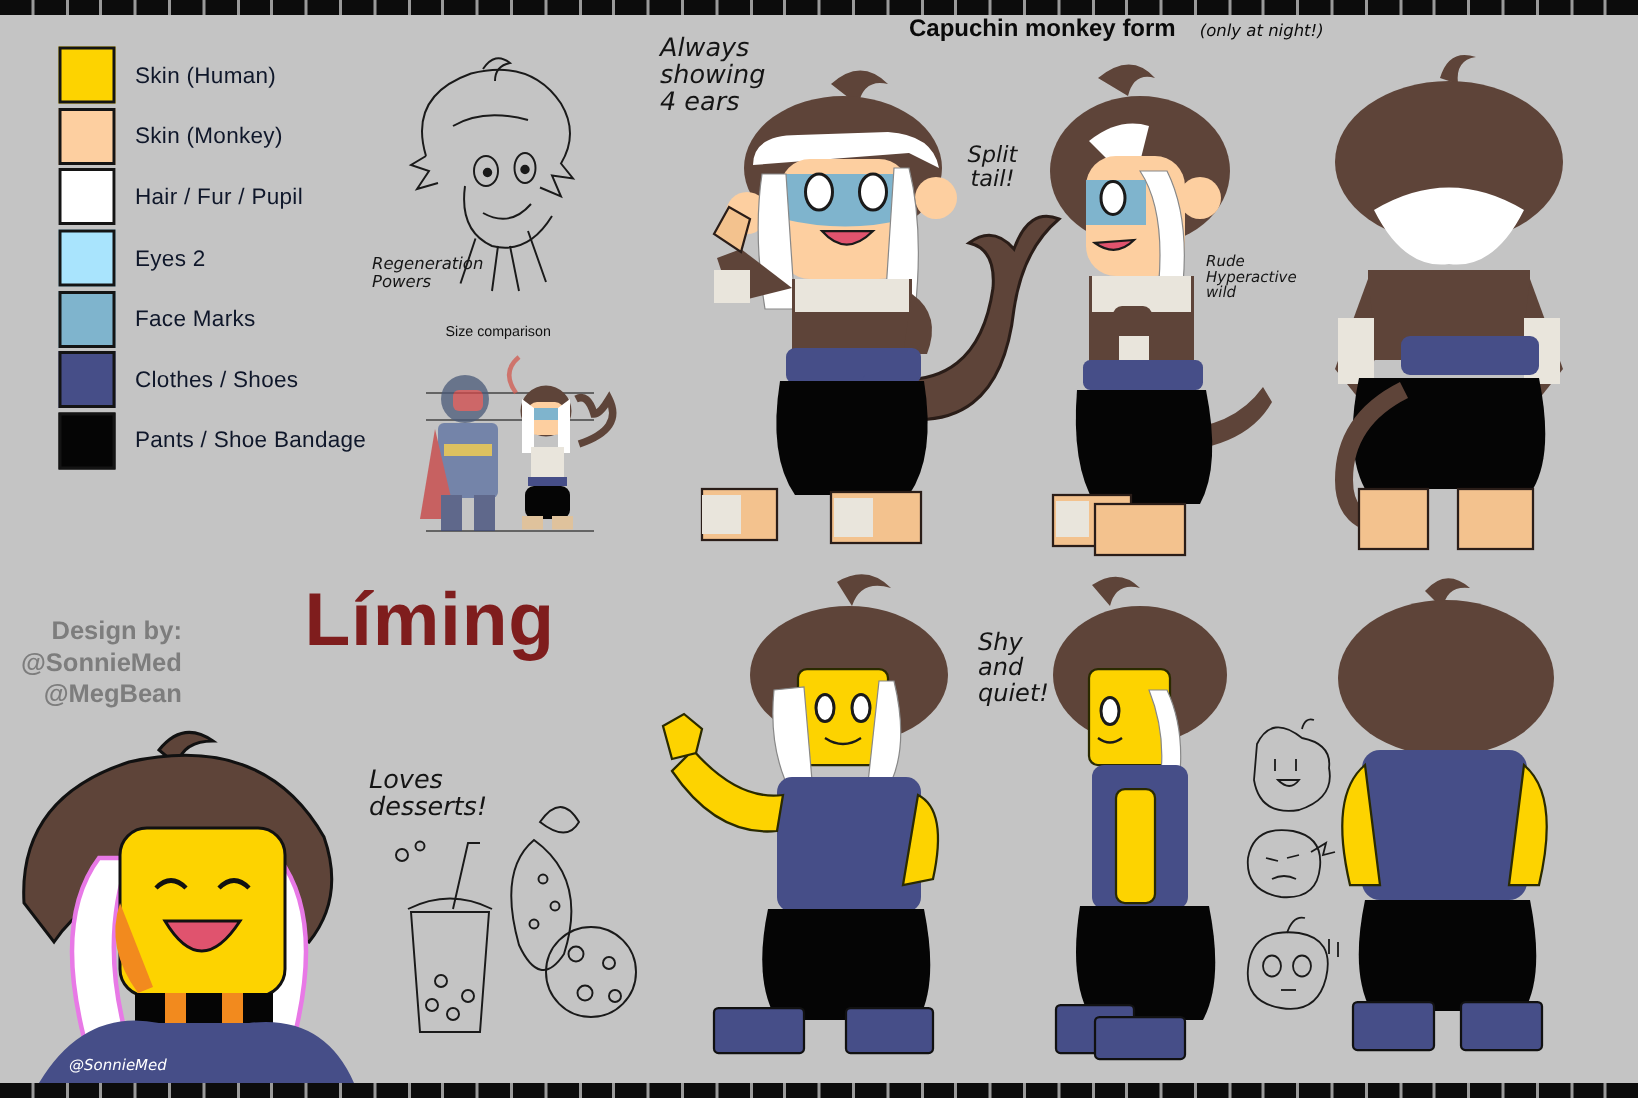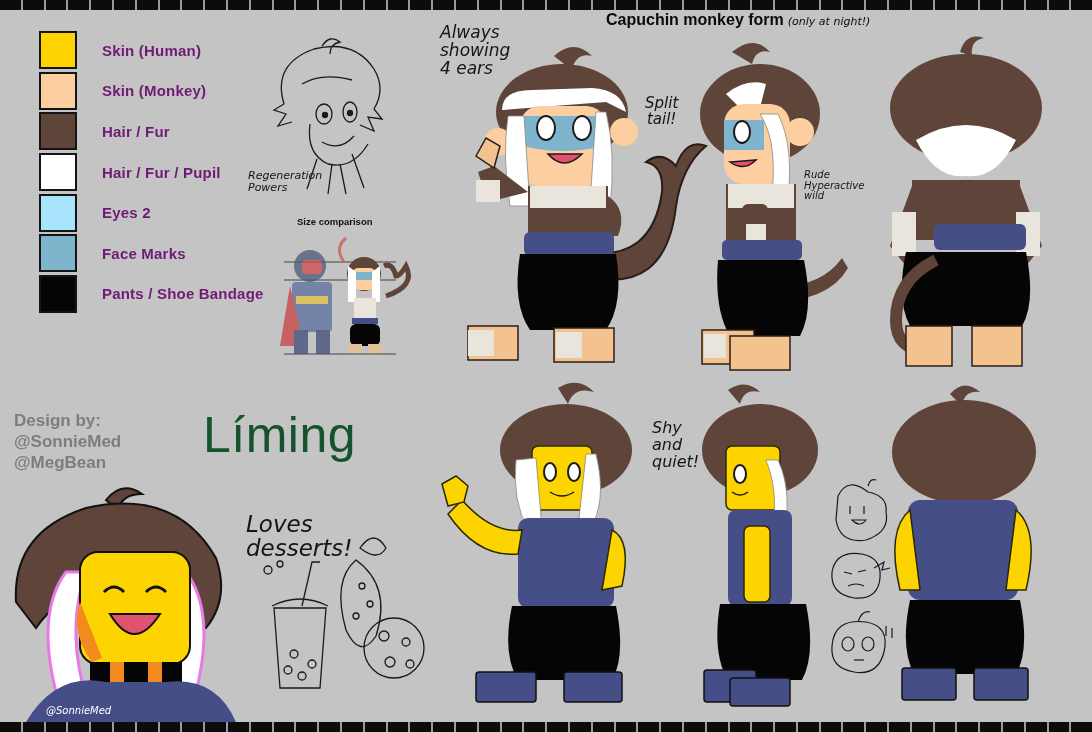--- a/index.html
+++ b/index.html
@@ -7,30 +7,30 @@
     body { position: relative; font-family: "Liberation Sans", sans-serif; }
 
     .film-border { position: absolute; left: 0; width: 1092px; height: 10px; display: flex; gap: 2px; background: #9a9a9a; }
     .film-border.top { top: 0; }
     .film-border.bottom { bottom: 0; }
     .film-border span { flex: 1; background: #0c0c0c; height: 100%; }
 
     .palette { position: absolute; left: 39px; top: 30px; }
     .swatch-row { display: flex; align-items: center; height: 40.6px; }
     .swatch { width: 38px; height: 38px; border: 2.5px solid #141414; }
-    .swatch-label { margin-left: 25px; font-weight: 700; font-size: 15px; color: #701a75; letter-spacing: 0.2px; }
-
-    .credits { position: absolute; left: 14px; top: 410px; color: #7d7d7d; font-weight: 700; font-size: 17px; line-height: 21px; }
-    .char-name { position: absolute; left: 203px; top: 406px; font-weight: 400; font-size: 50px; color: #14532d; letter-spacing: 0.5px; }
+    .swatch-label { margin-left: 13px; font-weight: 400; font-size: 15px; color: #0f172a; letter-spacing: 0.2px; }
+
+    .credits { position: absolute; left: 14px; top: 410px; color: #7d7d7d; font-weight: 700; font-size: 17px; line-height: 21px; text-align: right; }
+    .char-name { position: absolute; left: 203px; top: 384px; font-weight: 700; font-size: 50px; color: #7f1d1d; letter-spacing: 0.5px; }
 
     .section-title { position: absolute; left: 606px; top: 11px; font-weight: 700; font-size: 16px; color: #0a0a0a; white-space: nowrap; }
-    .section-title .note { font-family: "DejaVu Sans", sans-serif; font-weight: 400; font-size: 11px; font-style: italic; margin-left: 4px; }
+    .section-title .note { font-family: "DejaVu Sans", sans-serif; font-weight: 400; font-size: 11px; font-style: italic; margin-left: 16px; }
 
     .hand { position: absolute; font-family: "DejaVu Sans", sans-serif; font-style: italic; color: #151515; line-height: 1.05; white-space: pre-line; }
-    .small-caption { position: absolute; font-weight: 700; font-size: 9.5px; color: #111; }
+    .small-caption { position: absolute; font-weight: 400; font-size: 9.5px; color: #111; }
     .signature { position: absolute; left: 46px; top: 705px; font-family: "DejaVu Sans", sans-serif; font-style: italic; font-size: 10px; color: #ffffff; }
 
     .art { position: absolute; }
     svg { display: block; }
   </style>
 </head>
 <body>
 
 <div class="film-border top">
   <span></span>
@@ -136,34 +136,34 @@
 <div class="palette">
   <div class="swatch-row">
     <div class="swatch" style="background: rgb(253, 211, 0);"></div>
     <span class="swatch-label">Skin (Human)</span>
   </div>
   <div class="swatch-row">
     <div class="swatch" style="background: rgb(253, 207, 160);"></div>
     <span class="swatch-label">Skin (Monkey)</span>
   </div>
   <div class="swatch-row">
-    <div class="swatch" style="background: rgb(94, 68, 57);"></div>
-    <span class="swatch-label">Hair / Fur</span>
-  </div>
-  <div class="swatch-row">
     <div class="swatch" style="background: rgb(255, 255, 255);"></div>
     <span class="swatch-label">Hair / Fur / Pupil</span>
   </div>
   <div class="swatch-row">
     <div class="swatch" style="background: rgb(169, 228, 253);"></div>
     <span class="swatch-label">Eyes 2</span>
   </div>
   <div class="swatch-row">
     <div class="swatch" style="background: rgb(127, 180, 205);"></div>
     <span class="swatch-label">Face Marks</span>
+  </div>
+  <div class="swatch-row">
+    <div class="swatch" style="background: rgb(70, 78, 136);"></div>
+    <span class="swatch-label">Clothes / Shoes</span>
   </div>
   <div class="swatch-row">
     <div class="swatch" style="background: rgb(5, 5, 5);"></div>
     <span class="swatch-label">Pants / Shoe Bandage</span>
   </div>
 </div>
 
 <div class="credits">
   <div>Design by:</div>
   <div>@SonnieMed</div>
@@ -183,21 +183,21 @@
 tail!</div>
 <div class="hand" style="left:804px; top:170px; font-size:10px;">Rude
 Hyperactive
 wild</div>
 <div class="hand" style="left:248px; top:170px; font-size:11px;">Regeneration
 Powers</div>
 <div class="small-caption" style="left:297px; top:216px;">Size comparison</div>
 <div class="hand" style="left:652px; top:420px; font-size:16px;">Shy
 and
 quiet!</div>
-<div class="hand" style="left:246px; top:512px; font-size:23px;font-style:italic;">Loves
+<div class="hand" style="left:246px; top:512px; font-size:17px;font-style:italic;">Loves
 desserts!</div>
 
 <div class="art" style="left:262px; top:34px;">
   <svg width="130" height="180" viewBox="0 0 130 180" fill="none" stroke="#1a1a1a" stroke-width="1.3">
     <path d="M60 12 q8 -12 18 -4 q-10 2 -10 12"></path>
     <path d="M22 70 q-12 -40 30 -55 q40 -10 60 20 q12 20 0 40 l8 10 -14 -2 6 14 -14 -6"></path>
     <path d="M22 70 l-10 6 12 4 -8 12 14 -4"></path>
     <path d="M40 50 q20 -12 50 -4"></path>
     <ellipse cx="62" cy="80" rx="8" ry="10"></ellipse>
     <ellipse cx="88" cy="78" rx="7" ry="10"></ellipse>

